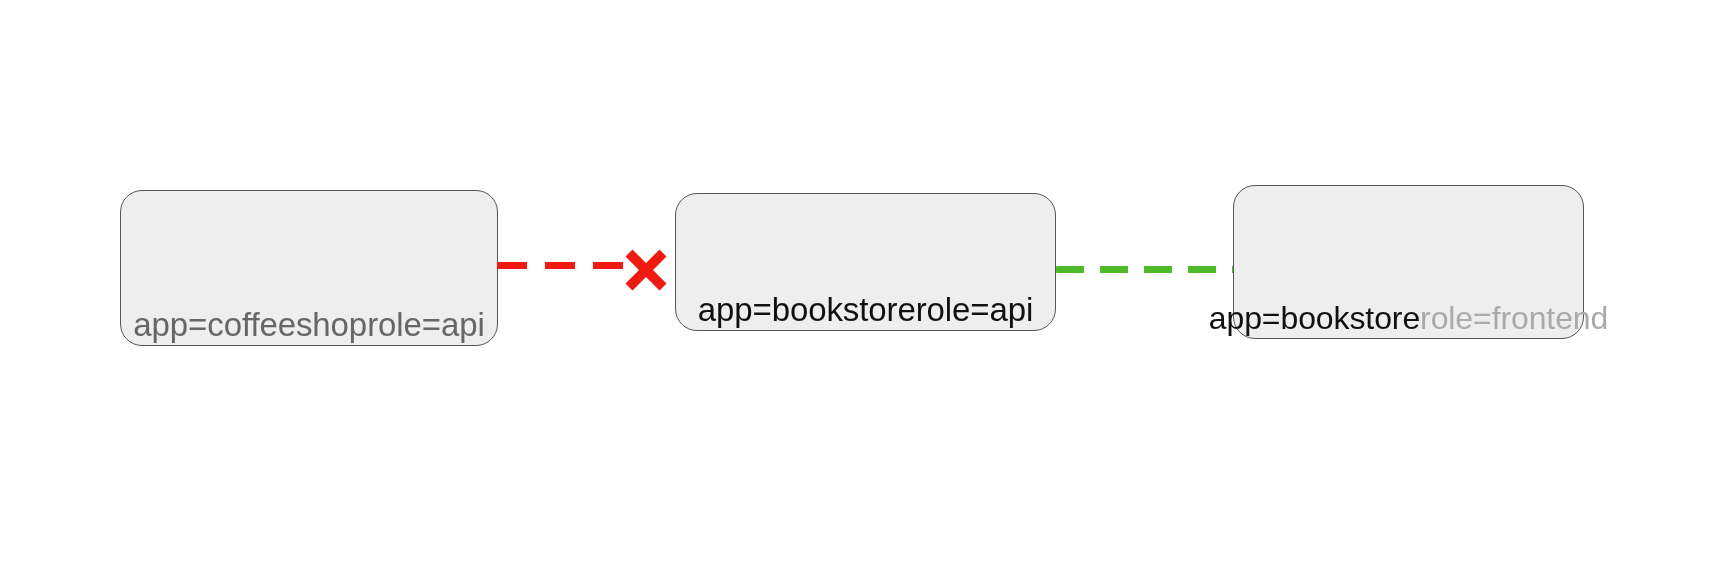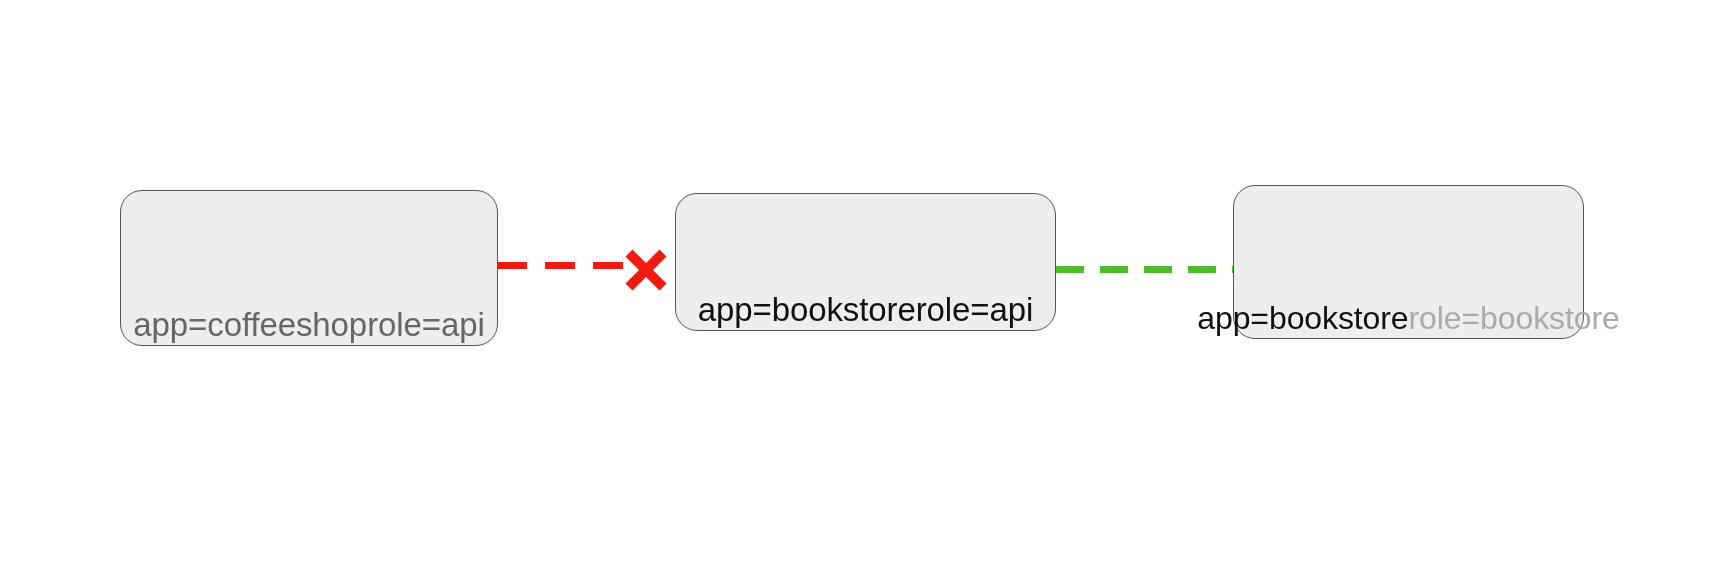--- a/index.html
+++ b/index.html
@@ -121,16 +121,16 @@
 
   <div class="node" id="node-bookstore-api">
     <span class="line line-app">app=bookstore</span>
     <span class="line line-role">role=api</span>
   </div>
 
   <div class="edge" id="edge-allowed"></div>
 
   <div class="node" id="node-bookstore-frontend">
     <span class="line line-app">app=bookstore</span>
-    <span class="line line-role">role=bookstore</span>
+    <span class="line line-role">role=frontend</span>
   </div>
 
 </div>
 
 </body></html>

